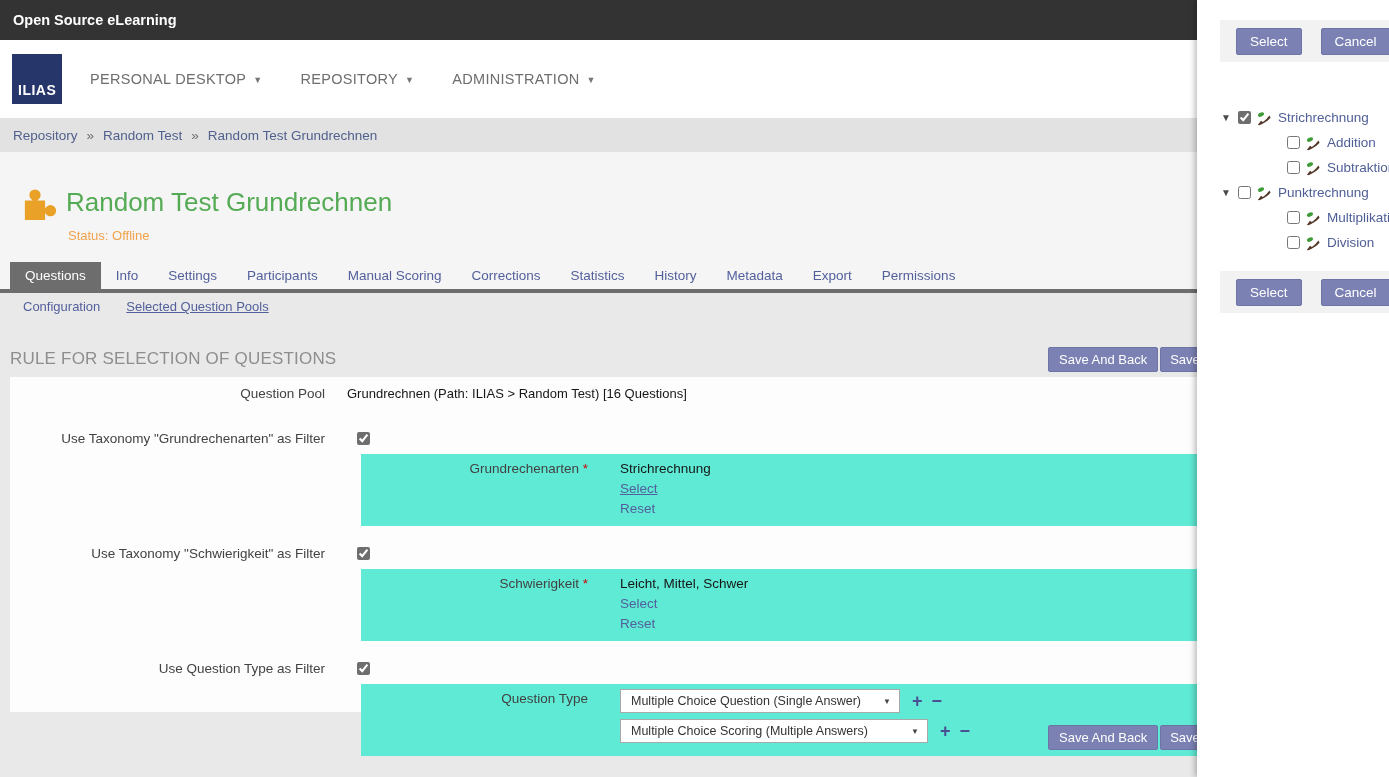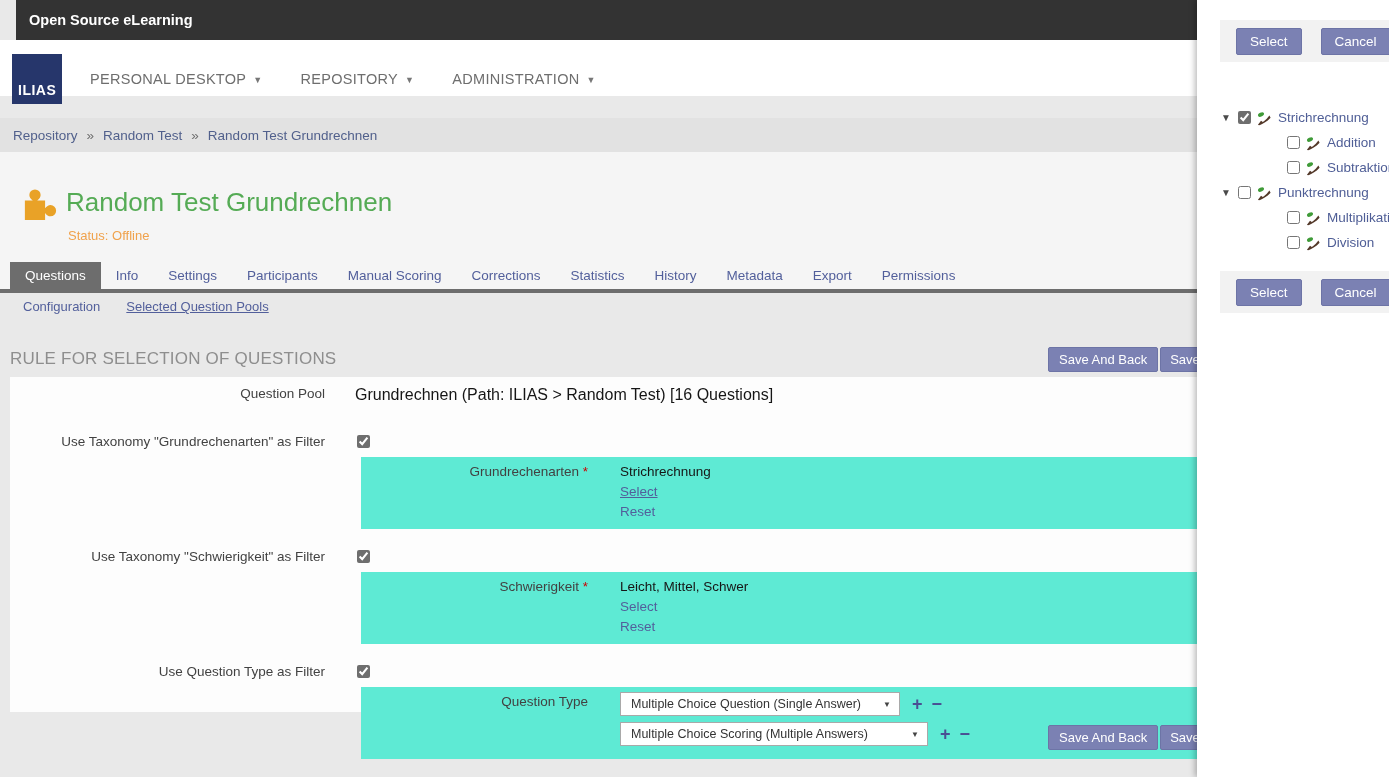--- a/index.html
+++ b/index.html
@@ -2,25 +2,25 @@
 <html><head>
 <meta charset="utf-8">
 <style>
   * { box-sizing: border-box; }
   html,body { margin:0; padding:0; }
   body {
     width:1389px; height:777px; position:relative; overflow:hidden;
     background:#e9e9e9; font-family:"Liberation Sans", sans-serif; color:#2c2c2c;
   }
   
-  .topbar { position:absolute; top:0; left:16px; right:0; height:40px; background:#333333;
+  .topbar { position:absolute; top:0; left:0; right:0; height:40px; background:#333333;
     display:flex; align-items:center; padding-left:13px; }
   .topbar .apptitle { color:#fff; font-size:14.5px; font-weight:bold; }
   
-  .header { position:absolute; top:40px; left:0; right:0; height:56px; background:#ffffff; }
+  .header { position:absolute; top:40px; left:0; right:0; height:78px; background:#ffffff; }
   .logo { position:absolute; left:12px; top:14px; width:50px; height:50px; background:#26366b;
     color:#fff; font-size:14px; font-weight:bold; letter-spacing:.5px;
     display:flex; align-items:flex-end; padding:0 0 6px 6px; }
   .mainnav { position:absolute; left:90px; top:0; height:78px; display:flex; align-items:center; gap:38px; }
   .nav-item { font-size:14.5px; color:#6e6e6e; letter-spacing:.3px; cursor:pointer; display:flex; align-items:center; gap:7px; }
   .nav-caret { font-size:9px; color:#777; position:relative; top:1px; }
   
   .breadcrumb { position:absolute; top:118px; left:0; right:0; height:34px; background:#e2e2e2;
     display:flex; align-items:center; padding-left:13px; font-size:13.5px; color:#5a5a5a; }
   .crumb { color:#51608c; cursor:pointer; }
@@ -43,21 +43,21 @@
   .section-title { position:absolute; top:349px; left:10px; font-size:17px; color:#8e8e8e; letter-spacing:.2px; }
   .btn { background:#7b81b3; border:1px solid #6d74a6; color:#fff; font-size:13px;
     font-family:"Liberation Sans",sans-serif; padding:4px 10px; border-radius:2px; cursor:pointer; white-space:nowrap; }
   .toolbar-main { position:absolute; left:1048px; display:flex; gap:2px; }
   .toolbar-main.top { top:347px; } .toolbar-main.bottom { top:725px; }
   .btn.cut { width:112px; overflow:hidden; text-align:left; padding-left:9px; }
   
   .form-panel { position:absolute; left:10px; right:0; top:377px; height:335px; background:#fdfdfd; padding-top:9px; }
   .frow { display:flex; align-items:flex-start; }
   .flabel { width:331px; padding-right:16px; text-align:right; font-size:13.5px; color:#424242; flex:none; }
-  .fvalue { margin-left:14px; font-size:16px; color:#161616; }
+  .fvalue { margin-left:6px; font-size:13px; color:#161616; }
   .frow.qpool { margin-bottom:26px; }
   .frow.check { margin-bottom:5px; height:22px; align-items:center; }
   input[type="checkbox"] { width:13px; height:13px; margin:0 0 0 16px; accent-color:#6e6e6e; }
   .subpanel { margin-left:351px; background:#5eead4; padding:5px 0 7px; }
   .subrow { display:flex; align-items:flex-start; }
   .sublabel { width:227px; text-align:right; font-size:13.5px; color:#424242; padding-top:2px; flex:none; }
   .req { color:#cc0000; }
   .subvalue { margin-left:32px; font-size:13.5px; color:#161616; }
   .subvalue .line { line-height:20px; }
   a.plink { color:#525f9b; text-decoration:none; cursor:pointer; }

